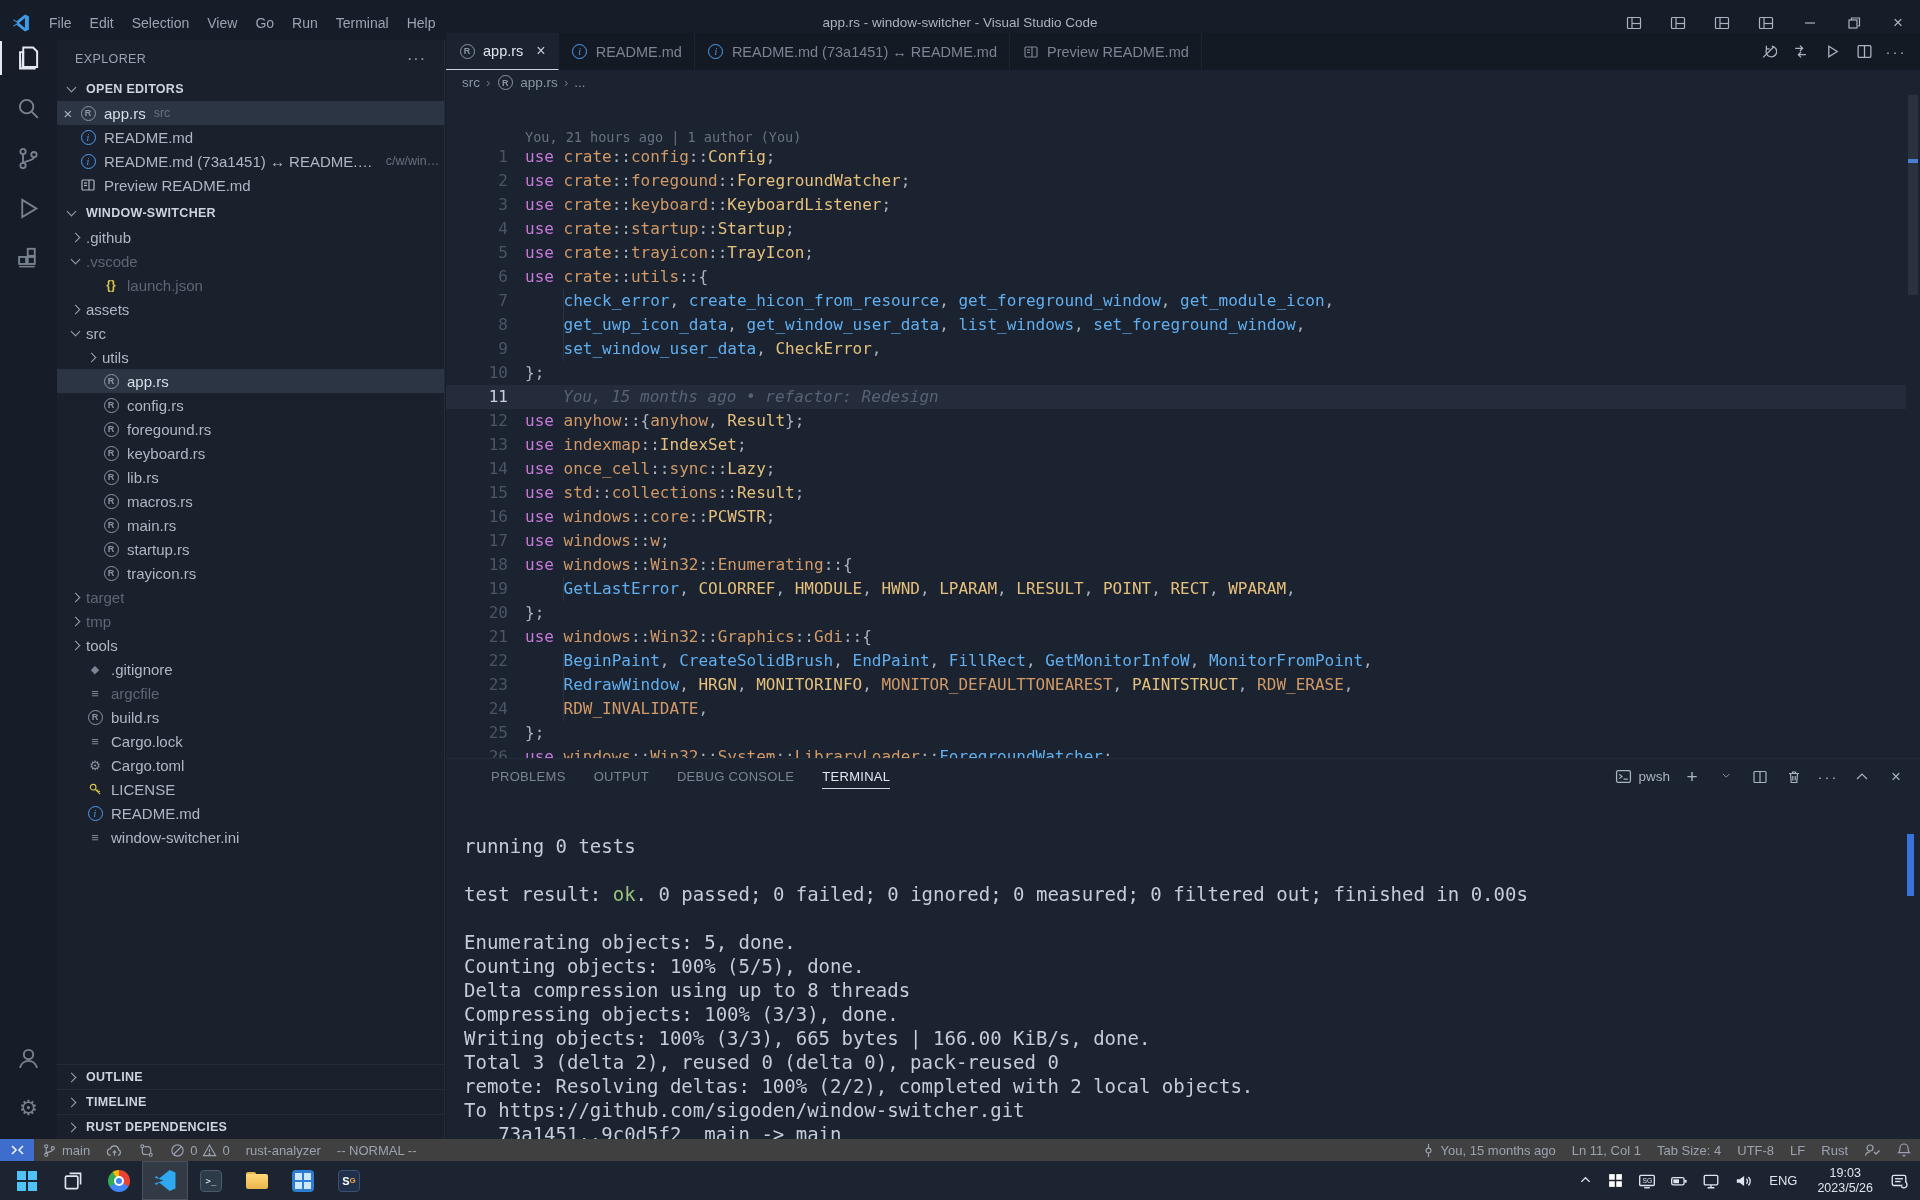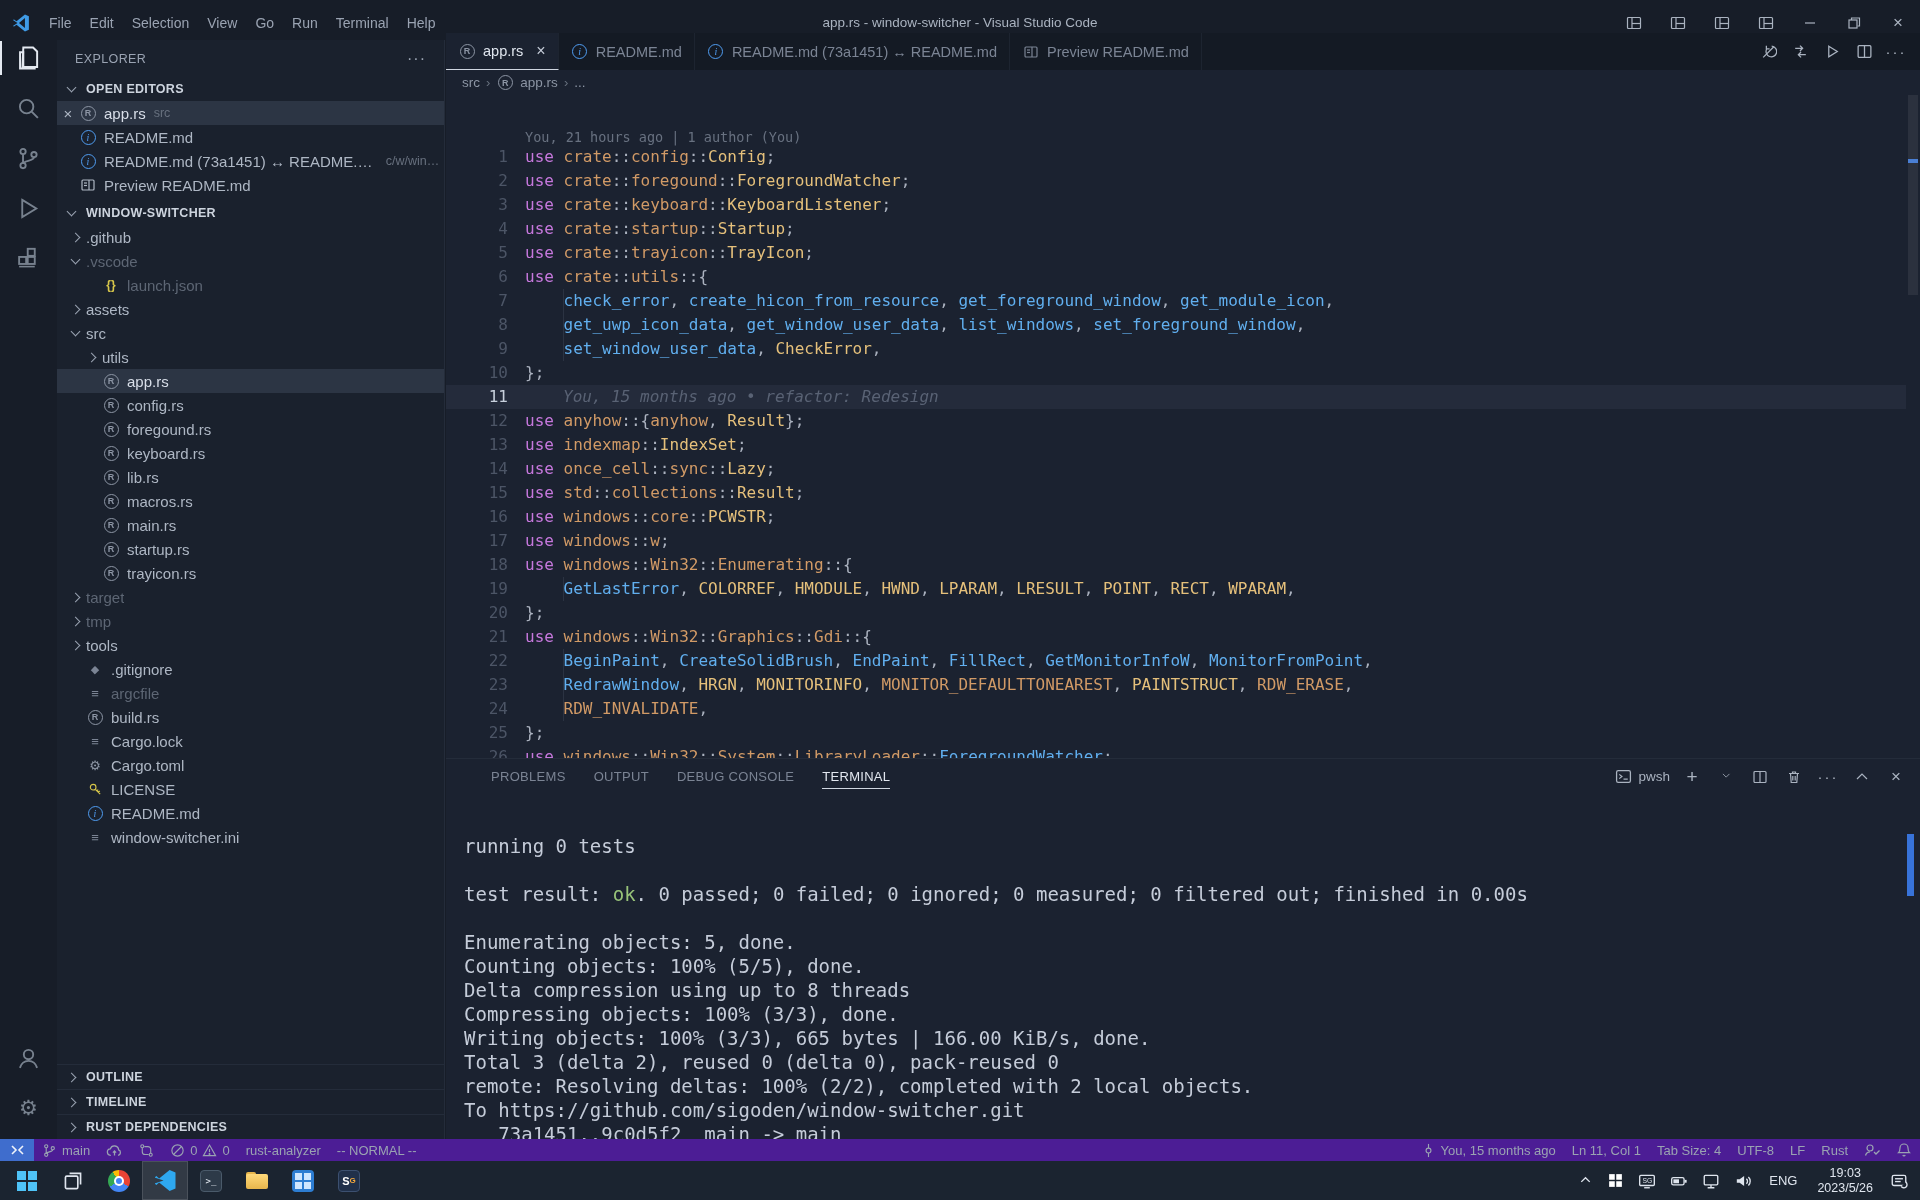--- a/index.html
+++ b/index.html
@@ -87,21 +87,21 @@
   #panel-actions .pa-icon { display:flex; align-items:center; justify-content:center; width:24px; height:24px; border-radius:4px; }
   #term-shell { display:flex; align-items:center; gap:6px; }
   #terminal { position:absolute; left:18px; right:20px; top:75px; bottom:0; font-size:19px; line-height:24px;
     color:#c5ccd9; font-family:"DejaVu Sans Mono", monospace; white-space:pre; }
   .trow { height:24px; position:relative; }
   .trow .cmd-dec { position:absolute; left:-14px; top:7px; width:9px; height:9px; border:1.3px solid #8c95a4; border-radius:50%; }
   .cursor { display:inline-block; width:9px; height:18px; border:1px solid #aeb7c4; vertical-align:-3px; margin-left:3px; }
   #term-scroll { position:absolute; right:6px; top:75px; width:7px; height:62px; background:#3873d9; }
 
   
-  #statusbar { position:absolute; left:0; bottom:39px; width:100%; height:22px; background:#4c1d95;
+  #statusbar { position:absolute; left:0; bottom:39px; width:100%; height:22px; background:#404040;
     display:flex; align-items:flex-end; font-size:13px; color:#9aa3b2; }
   .sb-item { display:flex; align-items:center; gap:5px; padding:0 8px; height:100%; white-space:nowrap; }
   #remote-btn { background:#3f6dcd; color:#eef3fa; width:34px; justify-content:center; }
   #sb-right { margin-left:auto; display:flex; height:100%; }
 
   
   #taskbar { position:absolute; left:0; bottom:0; width:100%; height:39px; background:#1b2430;
     display:flex; align-items:center; }
   .tk-app { width:46px; height:39px; display:flex; align-items:center; justify-content:center; position:relative; }
   .tk-app.active { background:rgba(255,255,255,.10); box-shadow:inset 0 0 0 1px rgba(255,255,255,.12); }

